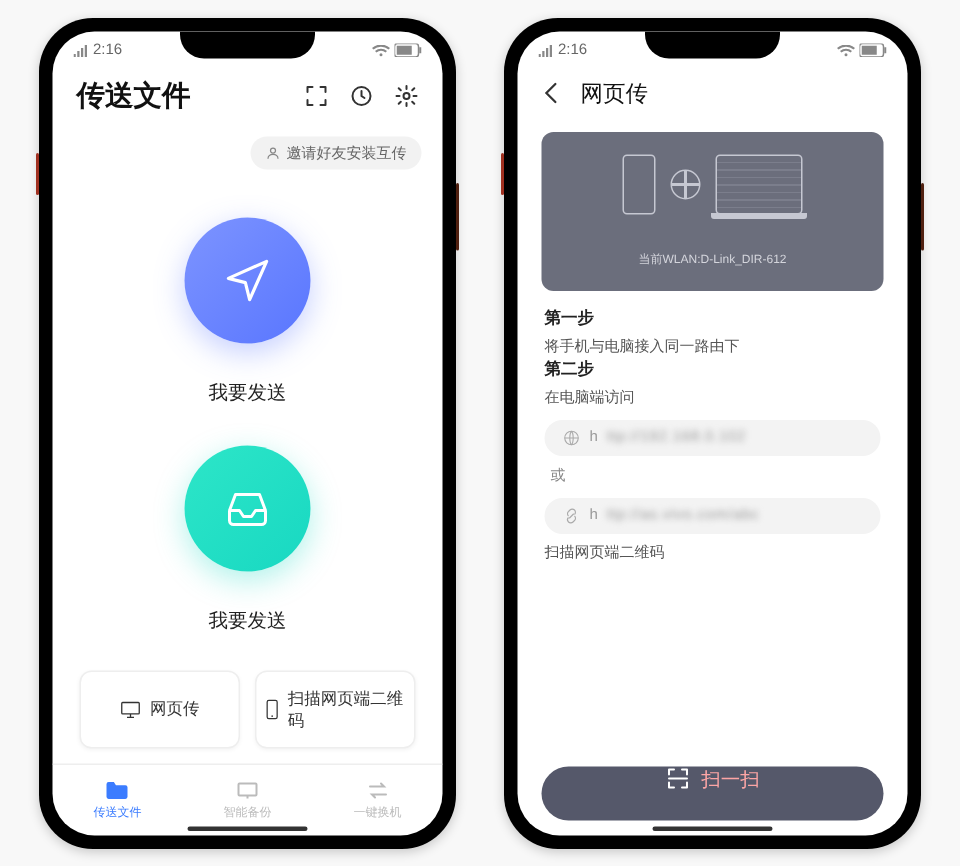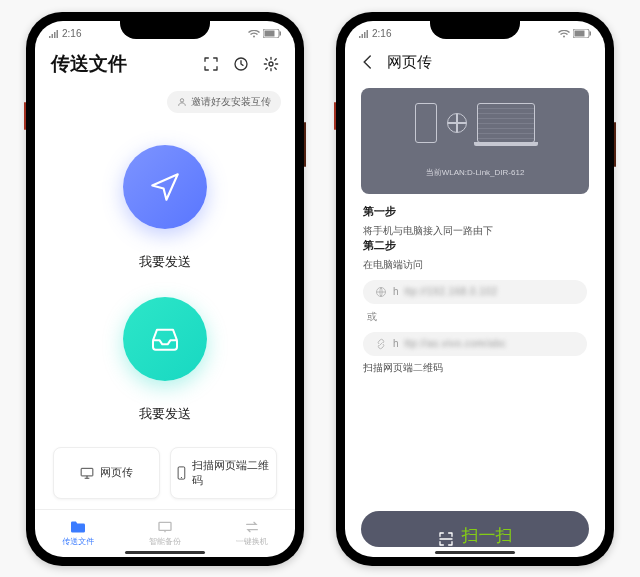--- a/index.html
+++ b/index.html
@@ -206,28 +206,28 @@
   font-size: 10px;
   display: flex; align-items: center; gap: 6px;
   color: #999;
 }
 .addr .blur { filter: blur(2px); letter-spacing: .5px; }
 .or { font-size: 10px; color: #888; margin: 6px 0 2px 4px; }
 
 .scan-btn {
   margin: auto 16px 10px;
   background: #55586a;
-  color: #84cc16;
+  color: #fca5a5;
   border-radius: 20px;
   height: 36px;
   display: flex;
-  align-items: flex-end;
+  align-items: flex-start;
   justify-content: center;
   gap: 8px;
-  font-size: 17px;
+  font-size: 13px;
 }
 
 .home-ind {
   position: absolute;
   bottom: 3px; left: 50%; transform: translateX(-50%);
   width: 80px; height: 3px; background: #333; border-radius: 2px;
 }
 .spacer { flex: 1; }
 </style>
 </head>

